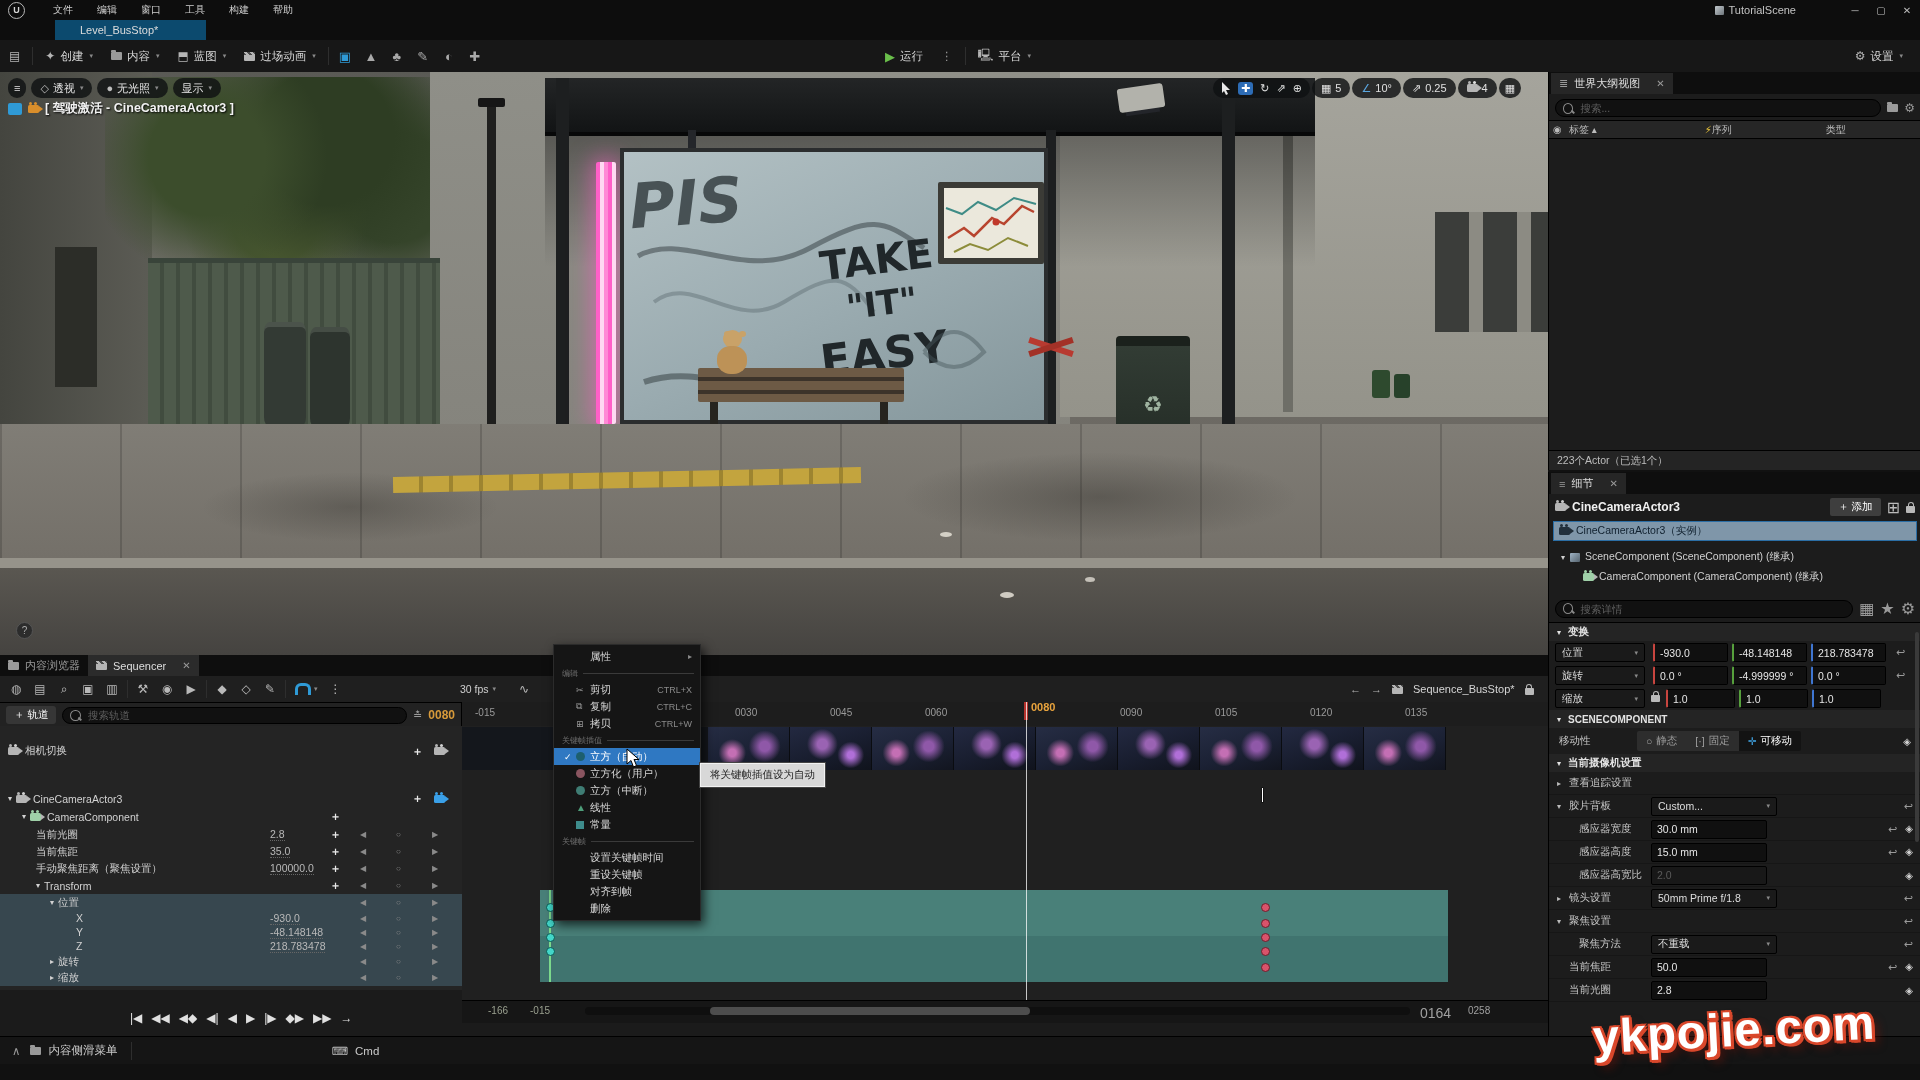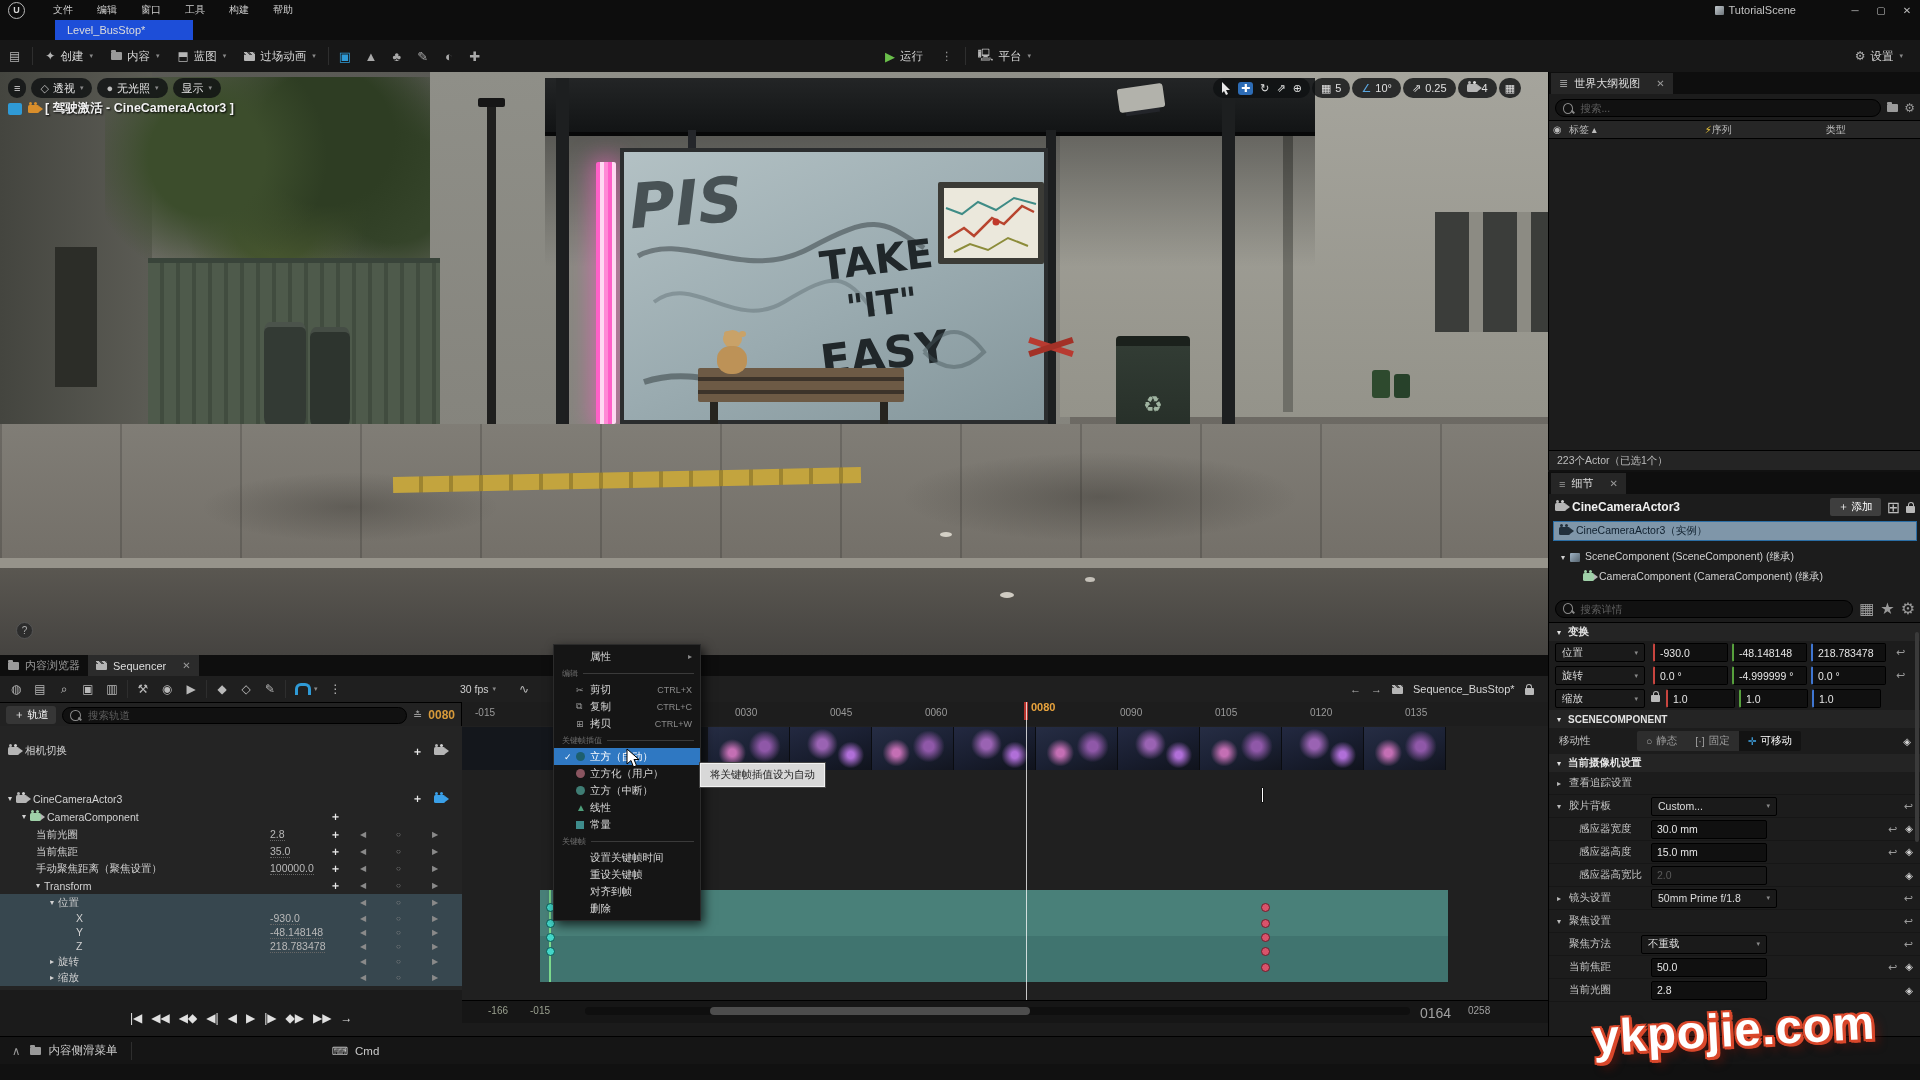--- a/index.html
+++ b/index.html
@@ -10,22 +10,22 @@
   .row{display:flex;align-items:center;}
   
   #titlebar{left:0;top:0;width:1920px;height:20px;background:#0d0d0d;display:flex;align-items:center;}
   .ue-logo{width:15px;height:15px;border:1.5px solid #b9b9b9;border-radius:50%;margin-left:8px;
     display:flex;align-items:center;justify-content:center;color:#d5d5d5;font-size:9px;font-weight:bold;}
   .menu-item{padding:0 12px;font-size:10px;color:#cfcfcf;height:20px;display:flex;align-items:center;}
   #win-right{position:absolute;right:0;top:0;height:20px;display:flex;align-items:center;}
   #scene-name{font-size:11px;color:#c3c3c3;margin-right:46px;display:flex;align-items:center;gap:5px;}
   .win-btn{width:26px;height:20px;display:flex;align-items:center;justify-content:center;color:#bdbdbd;font-size:10px;}
   #tabrow{left:0;top:20px;width:1920px;height:20px;background:#0d0d0d;}
-  #level-tab{position:absolute;left:55px;top:20px;width:126px;height:20px;background:#1d4ed8;
-    color:#dcdcdc;font-size:11px;display:flex;align-items:center;padding-left:12px;}
+  #level-tab{position:absolute;left:55px;top:20px;width:126px;height:20px;background:#0c4a6e;
+    color:#dcdcdc;font-size:11px;display:flex;align-items:center;padding-left:25px;}
   #toolbar{left:0;top:40px;width:1920px;height:32px;background:#171717;border-bottom:1px solid #000;
     display:flex;align-items:center;}
   .tb-btn{display:flex;align-items:center;gap:5px;color:#d6d6d6;font-size:11.5px;padding:0 9px;height:32px;}
   .tb-glyph{font-size:12px;color:#b5b5b5;}
   .caret{font-size:7px;color:#8a8a8a;margin-left:1px;}
   .tb-sep{width:1px;height:18px;background:#2e2e2e;margin:0 3px;}
   .mode-ico{width:26px;height:26px;display:flex;align-items:center;justify-content:center;font-size:13px;color:#a9a9a9;}
   
   .icam{display:inline-block;width:11px;height:8px;background:#b5b5b5;border-radius:1.5px;position:relative;}
   .icam:before{content:"";position:absolute;right:-4px;top:1px;border-left:4px solid #b5b5b5;
@@ -521,21 +521,21 @@
         </div>
         <div class="row" style="height: 22px; padding: 0px 8px; border-bottom: 1px solid rgb(22, 22, 22); position: relative;">
           <span style="width:12px;font-size:8px;color:#bbb;">▾</span>
           <span class="dtl-label" style="width:78px;margin-left:0px;">聚焦设置</span>
           <span style="margin-left:auto;display:flex;gap:8px;">
             <span class="reset">↩</span>
           </span>
         </div>
         <div class="row" style="height: 22px; padding: 0px 8px; border-bottom: 1px solid rgb(22, 22, 22); position: relative;">
           <span style="width:12px;font-size:8px;color:#bbb;"></span>
-          <span class="dtl-label" style="width:68px;">聚焦方法</span>
+          <span class="dtl-label" style="width:68px;margin-left:10px;">聚焦方法</span>
           <span class="dropbox" style="width:112px;margin-left:4px;">
             <span>不重载</span>
             <span class="caret">▾</span>
           </span>
           <span style="margin-left:auto;display:flex;gap:8px;">
             <span class="reset">↩</span>
           </span>
         </div>
         <div class="row" style="height: 22px; padding: 0px 8px; border-bottom: 1px solid rgb(22, 22, 22); position: relative;">
           <span style="width:12px;font-size:8px;color:#bbb;"></span>

